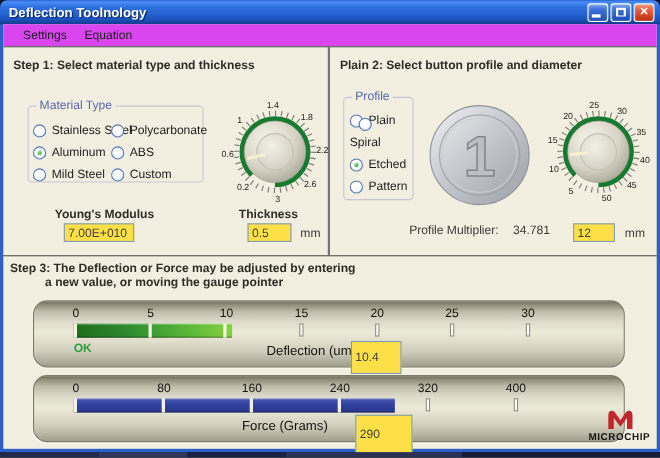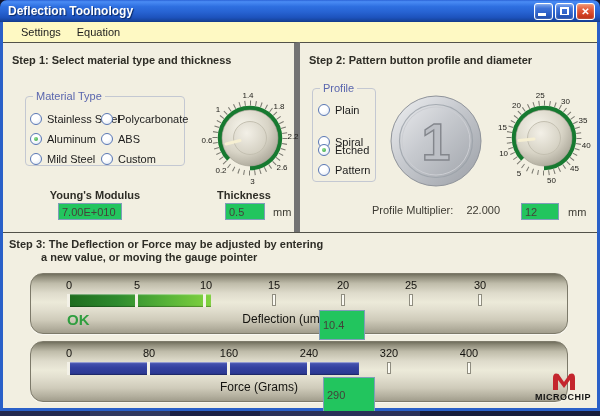--- a/index.html
+++ b/index.html
@@ -25,46 +25,46 @@
   .winbtn.close { background:linear-gradient(180deg,#f0926f 0%,#e2593a 40%,#cc3a1e 80%,#b42f14 100%); }
   .winbtn .min-glyph { position:absolute; left:3px; bottom:3px; width:8px; height:3px; background:#fff; }
   .winbtn .max-glyph { width:9px; height:8px; border:2px solid #fff; border-bottom-width:1px; }
   .winbtn.close { color:#fff; font-size:10px; font-weight:bold; }
 
   .winbody { position:absolute; left:0; top:22px; width:600px; height:389px;
     background:#2a60c8; padding:0 3px 3px 3px; }
   .client { position:relative; width:100%; height:100%; background:#f2efe1; }
 
   
-  .menubar { position:absolute; left:0; top:0; width:100%; height:20px; background:#fef9c3;
+  .menubar { position:absolute; left:0; top:0; width:100%; height:20px; background:#d946ef;
     display:flex; align-items:center; padding-left:10px; }
   .menu-item { font-size:11px; color:#1c1c1c; padding:2px 8px; }
 
   
   .step { position:absolute; border-top:1px solid #53524a; }
-  .step1 { left:0; top:20px; width:297px; height:190px; border-right:6px solid #737373; }
+  .step1 { left:0; top:20px; width:297px; height:190px; border-right:2px solid #737373; }
   .step2 { left:297px; top:20px; width:297px; height:190px; }
   .step3 { left:0; top:210px; width:594px; height:176px; border-top:1px solid #53524a; }
   .step-heading { position:absolute; font-size:11px; font-weight:bold; color:#2e2d26; white-space:nowrap; }
 
   
   .groupbox { position:absolute; border:1px solid #c4c8d2; border-radius:4px; }
   .groupbox .legend { position:absolute; top:-7px; left:7px; background:#f2efe1; padding:0 3px;
     font-size:11px; color:#5a66ae; }
   .option { position:absolute; display:flex; align-items:center; gap:5px; height:14px; }
   .radio { position:relative; width:12px; height:12px; border-radius:50%;
     border:1px solid #5a78b5; background:radial-gradient(circle at 35% 30%, #ffffff 40%, #d9e3f2 100%);
     flex:0 0 auto; }
   .radio.selected::after { content:""; position:absolute; left:3px; top:3px; width:4px; height:4px;
     border-radius:50%; background:radial-gradient(circle at 35% 30%, #8fe08f, #2f9e3f); }
   .option .opt-label { font-size:11px; color:#1c1c1c; white-space:nowrap; }
 
   
   .field-label { position:absolute; font-size:11px; font-weight:bold; color:#2e2d26; text-align:center; }
-  .tfield { position:absolute; border:1px solid #7f9db9; background:#22c55e; font-family:"Liberation Sans",sans-serif;
+  .tfield { position:absolute; border:1px solid #7f9db9; background:#fde047; font-family:"Liberation Sans",sans-serif;
     font-size:11px; color:#44423a; padding:1px 3px; }
   .unit { position:absolute; font-size:11px; color:#3c3a32; }
   .pm-row { position:absolute; font-size:11px; color:#3c3a32; white-space:nowrap; }
   .pm-row .pm-value { margin-left:10px; }
 
   
   .knob, .coin { position:absolute; }
   .knob svg, .coin svg { overflow:visible; }
 
   
@@ -72,21 +72,21 @@
     border:1px solid #7d7a6a;
     background:linear-gradient(180deg,#716f5e 0%,#8f8c7a 5%,#bfbcaa 16%,#dedbcb 32%,#ecead9 48%,#e2dfcf 60%,#cfcbba 78%,#b3af9e 92%,#a19d8c 100%);
     box-shadow:0 1px 1px rgba(255,255,255,.6); }
   .gtick-num { position:absolute; top:5px; width:36px; text-align:center; font-size:11px; color:#14130f; }
   .gtick { position:absolute; top:20px; width:4px; height:12px; background:#fbfaf2; border:1px solid #8f8d80; }
   .gnotch { position:absolute; top:0; width:3px; height:100%; background:#f3f1e7; }
   .gbar { position:absolute; top:20px; height:13px;
     box-shadow:inset 0 1px 1px rgba(255,255,255,.45), inset 0 -1px 1px rgba(0,0,0,.3); }
   .gbar.green { background:linear-gradient(90deg,#1e6b1e 0%,#2e8b2e 35%,#58b438 70%,#82d33f 100%); }
   .gbar.blue  { background:linear-gradient(180deg,#4a58b4 0%,#33409f 45%,#2a3790 100%); }
-  .gstatus { position:absolute; font-size:15px; font-weight:bold; color:#2f9e3f; }
+  .gstatus { position:absolute; font-size:11px; font-weight:bold; color:#2f9e3f; }
   .glabel { position:absolute; font-size:12px; color:#14130f; text-align:center; width:160px; }
 
   
   .brand { position:absolute; }
   .brand-text { position:absolute; font-size:9px; font-weight:bold; letter-spacing:.5px; color:#141414;
     width:80px; text-align:center; }
 
   .taskbar-strip { position:absolute; left:0; bottom:0; width:600px; height:5px;
     background:linear-gradient(90deg,#23284f 0 90px,#30375f 90px 170px,#1b2045 170px 260px,#2a3058 260px 420px,#171c3a 420px 100%); }
 </style>
@@ -183,29 +183,29 @@
           </div>
 
           <div class="field-label" style="left:32px; top:146px; width:120px;">Young's Modulus</div>
           <input class="tfield" style="left: 55px; top: 160px; width: 64px; height: 17px;" value="7.00E+010">
           <div class="field-label" style="left:196px; top:146px; width:90px;">Thickness</div>
           <input class="tfield" style="left: 222px; top: 160px; width: 40px; height: 17px;" value="0.5">
           <span class="unit" style="left:270px; top:163px;">mm</span>
         </div>
 
         <div class="step step2">
-          <div class="step-heading" style="left:9px; top:11px;">Step 2: Pattern button profile and diameter</div>
+          <div class="step-heading" style="left:9px; top:11px;">Plain 2: Select button profile and diameter</div>
 
           <div class="groupbox" style="left:12px; top:45px; width:64px; height:94px;">
             <span class="legend">Profile</span>
             <div class="option" style="left:5px; top:14px;">
               <span class="radio"></span>
               <span class="opt-label">Plain</span>
             </div>
-            <div class="option" style="left:5px; top:46px;">
+            <div class="option" style="left:5px; top:18px;flex-direction:column;">
               <span class="radio"></span>
               <span class="opt-label">Spiral</span>
             </div>
             <div class="option" style="left:5px; top:54px;">
               <span class="radio selected"></span>
               <span class="opt-label">Etched</span>
             </div>
             <div class="option" style="left:5px; top:74px;">
               <span class="radio"></span>
               <span class="opt-label">Pattern</span>
@@ -236,21 +236,21 @@
               <text x="71.5" y="16" font-size="8" text-anchor="middle" fill="#1d1c18">30</text>
               <text x="89" y="35" font-size="8" text-anchor="middle" fill="#1d1c18">35</text>
               <text x="92.3" y="60" font-size="8" text-anchor="middle" fill="#1d1c18">40</text>
               <text x="80.4" y="83" font-size="8" text-anchor="middle" fill="#1d1c18">45</text>
               <text x="57.5" y="95" font-size="8" text-anchor="middle" fill="#1d1c18">50</text>
             </svg>
           </div>
 
           <div class="pm-row" style="left:72px; top:161px;">
             <span>Profile Multiplier:</span>
-            <span class="pm-value">22.000</span>
+            <span class="pm-value">34.781</span>
           </div>
           <input class="tfield" style="left: 221px; top: 160px; width: 38px; height: 17px;" value="12">
           <span class="unit" style="left:268px; top:163px;">mm</span>
         </div>
 
         <div class="step step3">
           <div class="step-heading" style="left:6px; top:5px;">Step 3: The Deflection or Force may be adjusted by entering</div>
           <div class="step-heading" style="left:38px; top:18px;">a new value, or moving the gauge pointer</div>
 
           <div class="gauge-panel" style="left:27px; top:40px;">

